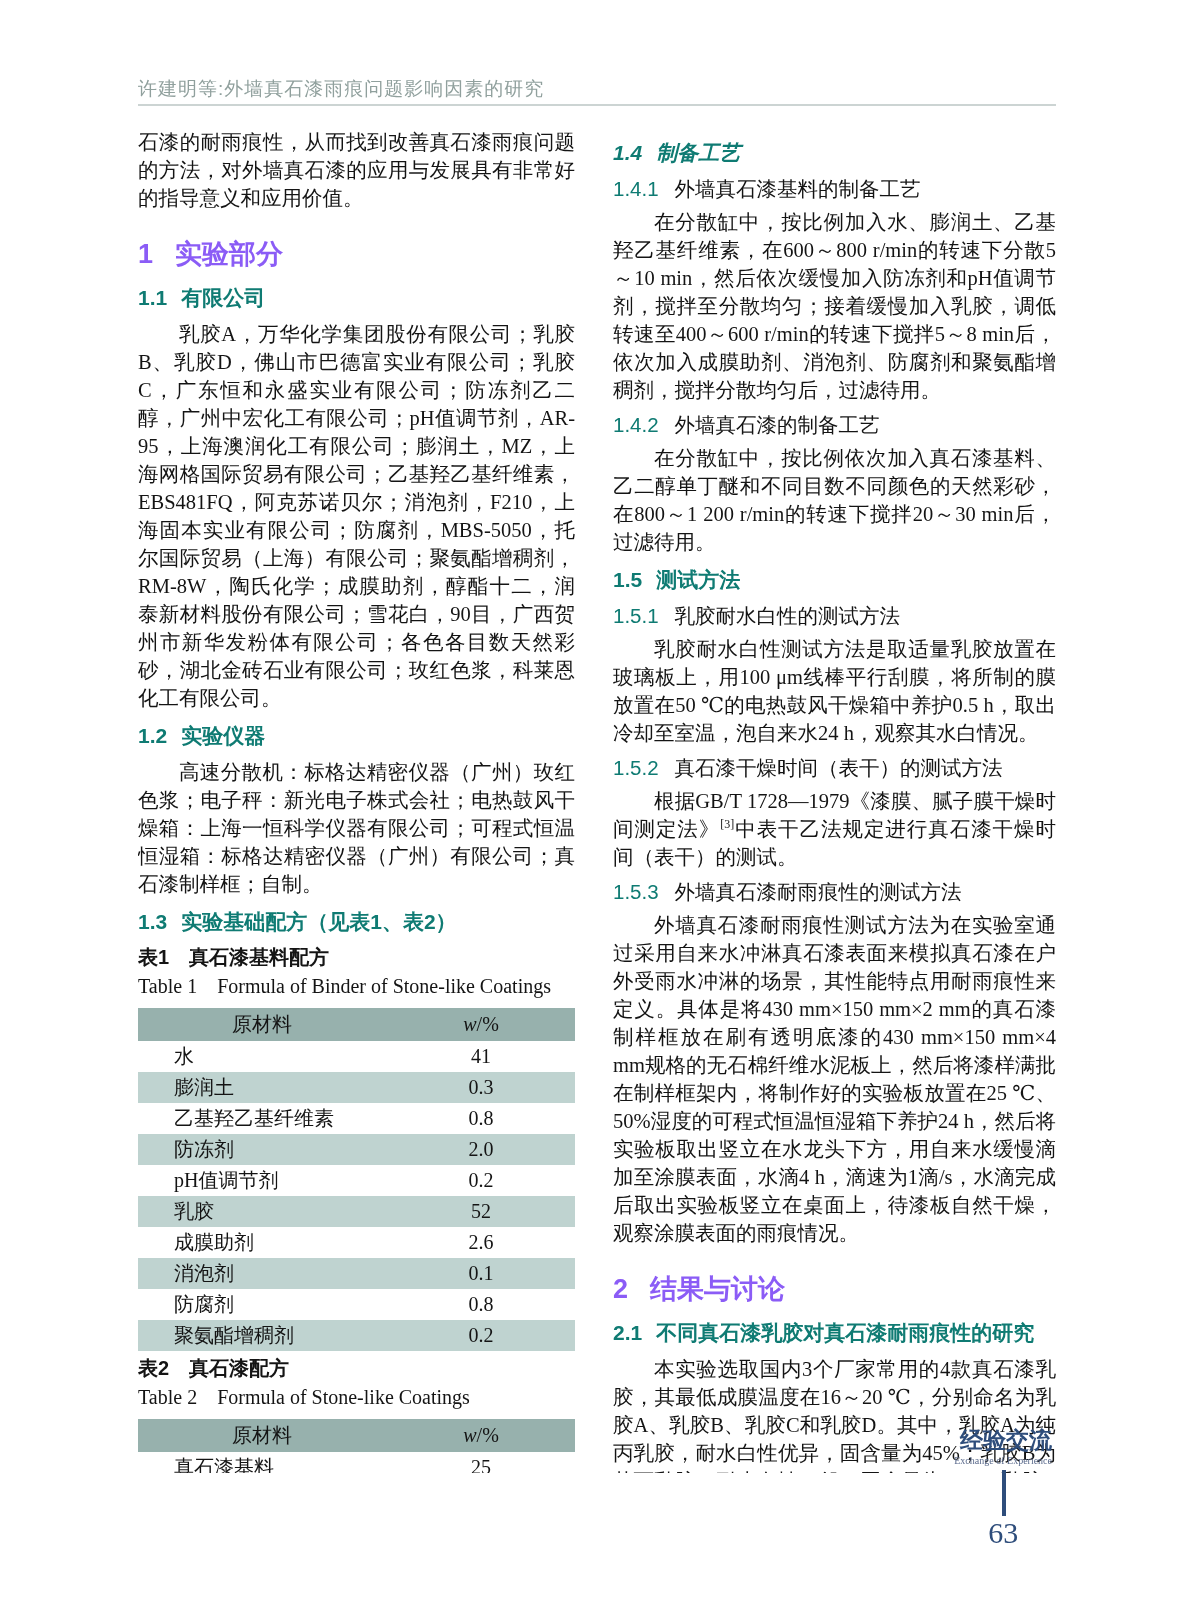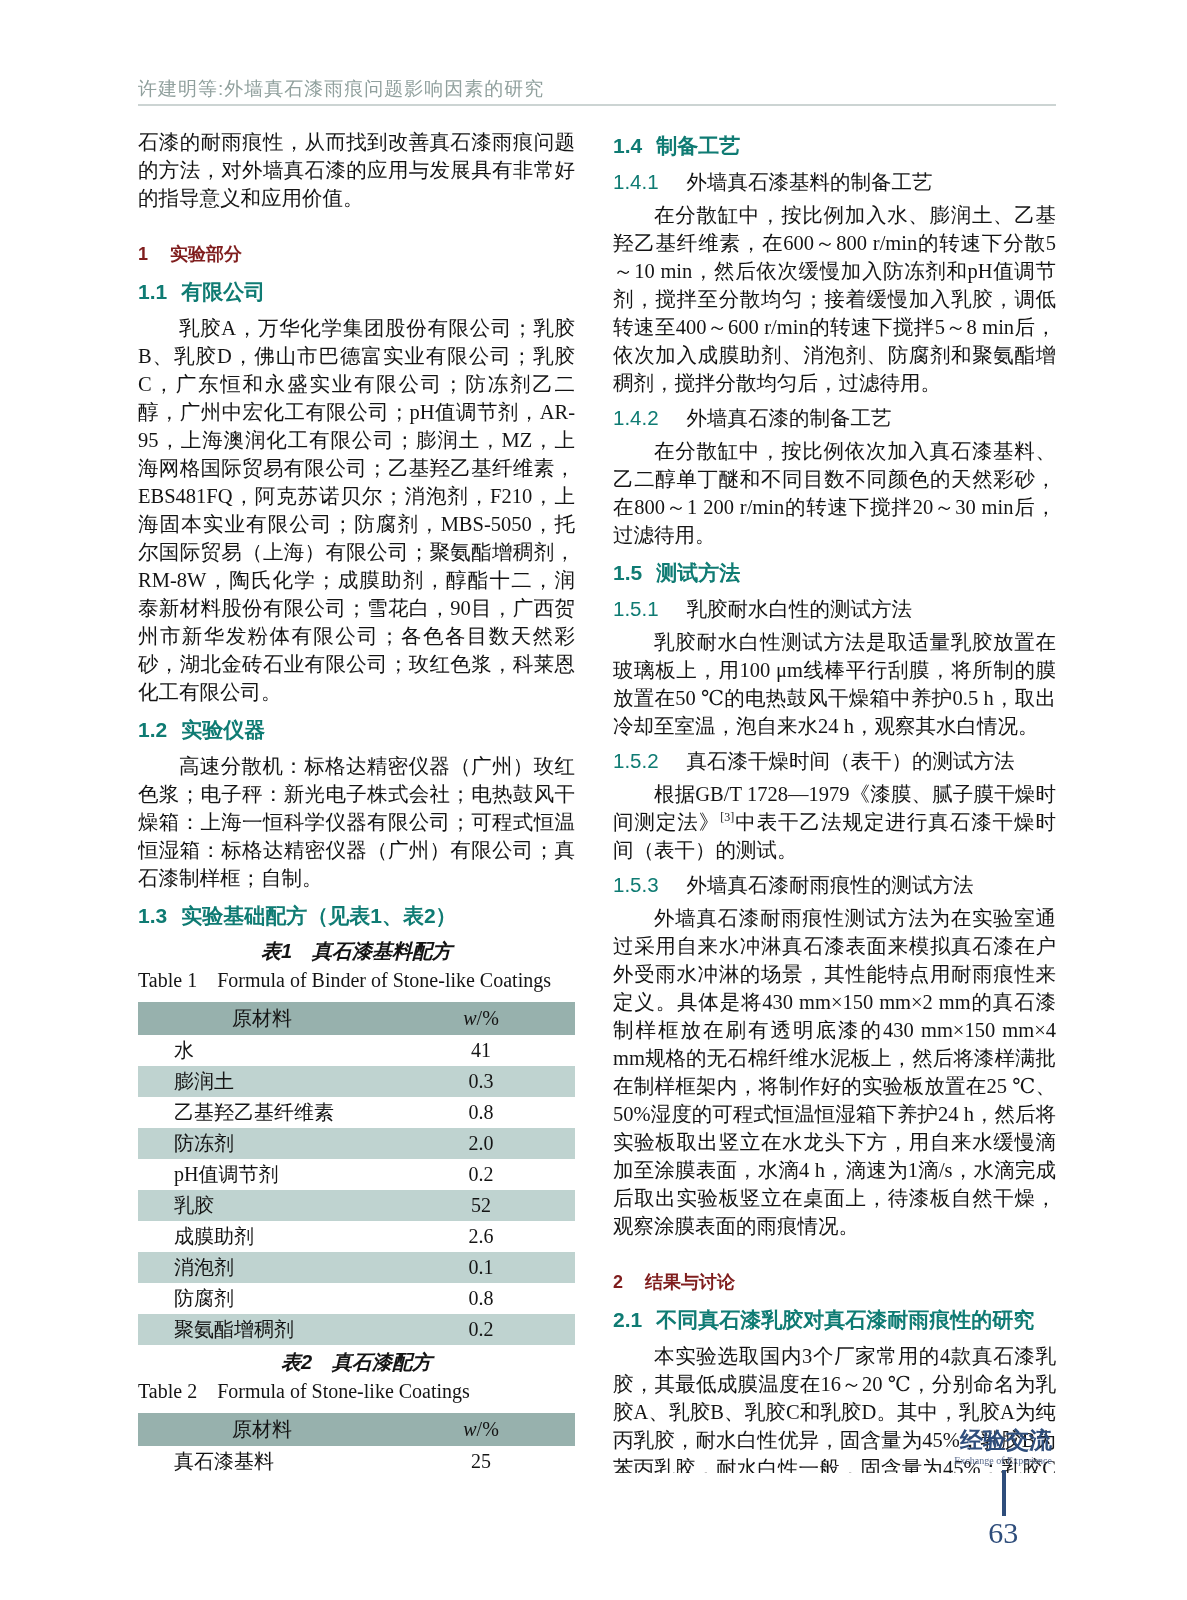--- a/index.html
+++ b/index.html
@@ -17,33 +17,33 @@
   .col{position:absolute;top:128px;width:437px;overflow:hidden;}
   .col-left{left:138px;height:1345px;}
   .col-right{left:613px;width:443px;height:1345px;}
 
   p.body{font-size:20.5px;line-height:28px;text-align:justify;margin:0;text-indent:2em;}
   p.noindent{text-indent:0;}
   sup{font-size:12px;line-height:0;}
 
   
   .h-lvl1{font-family:"Liberation Sans","DejaVu Sans",sans-serif;font-weight:bold;
-    color:#7f1d1d;font-size:18px;margin:30px 0 12px;}
+    color:#8b5cf6;font-size:27px;margin:24px 0 12px;}
   .h-lvl1 .num{margin-right:22px;}
   .h-lvl2{font-family:"Liberation Sans","DejaVu Sans",sans-serif;font-weight:bold;
     color:#0f7b73;font-size:21px;margin:10px 0 8px;}
   .h-lvl2 .num{margin-right:14px;}
   .h-lvl3{font-family:"Liberation Sans","DejaVu Sans",sans-serif;font-weight:normal;
     color:#141414;font-size:20.5px;margin:7px 0 5px;}
-  .h-lvl3 .num{color:#0f7b73;margin-right:28px;}
-  .col-right > :first-child{margin-top:4px;}
+  .h-lvl3 .num{color:#0f7b73;margin-right:16px;}
+  .col-right > :first-child{margin-top:11px;font-style:italic;}
 
   
   .tbl-caption-cn{font-family:"Liberation Sans","DejaVu Sans",sans-serif;font-weight:bold;
-    font-size:20px;text-align:center;margin:4px 0 2px;font-style:italic;}
+    font-size:20px;margin:4px 0 2px;}
   .tbl-caption-en{font-family:"Liberation Serif","DejaVu Serif",serif;font-weight:normal;
     font-size:20px;text-align:left;margin:0 0 8px;}
   table.data{width:100%;border-collapse:collapse;font-size:20px;}
   table.data th{background:#97b1ad;font-weight:normal;height:31px;}
   table.data td{height:29px;}
   table.data .c1{text-align:left;padding-left:36px;width:57%;margin-left:48px;}
   table.data th.c1{text-align:center;padding-left:0;}
   table.data .c2{text-align:center;width:43%;}
   table.data tbody tr:nth-child(even){background:#bfd3d0;}
   .unit-w{font-style:italic;}

